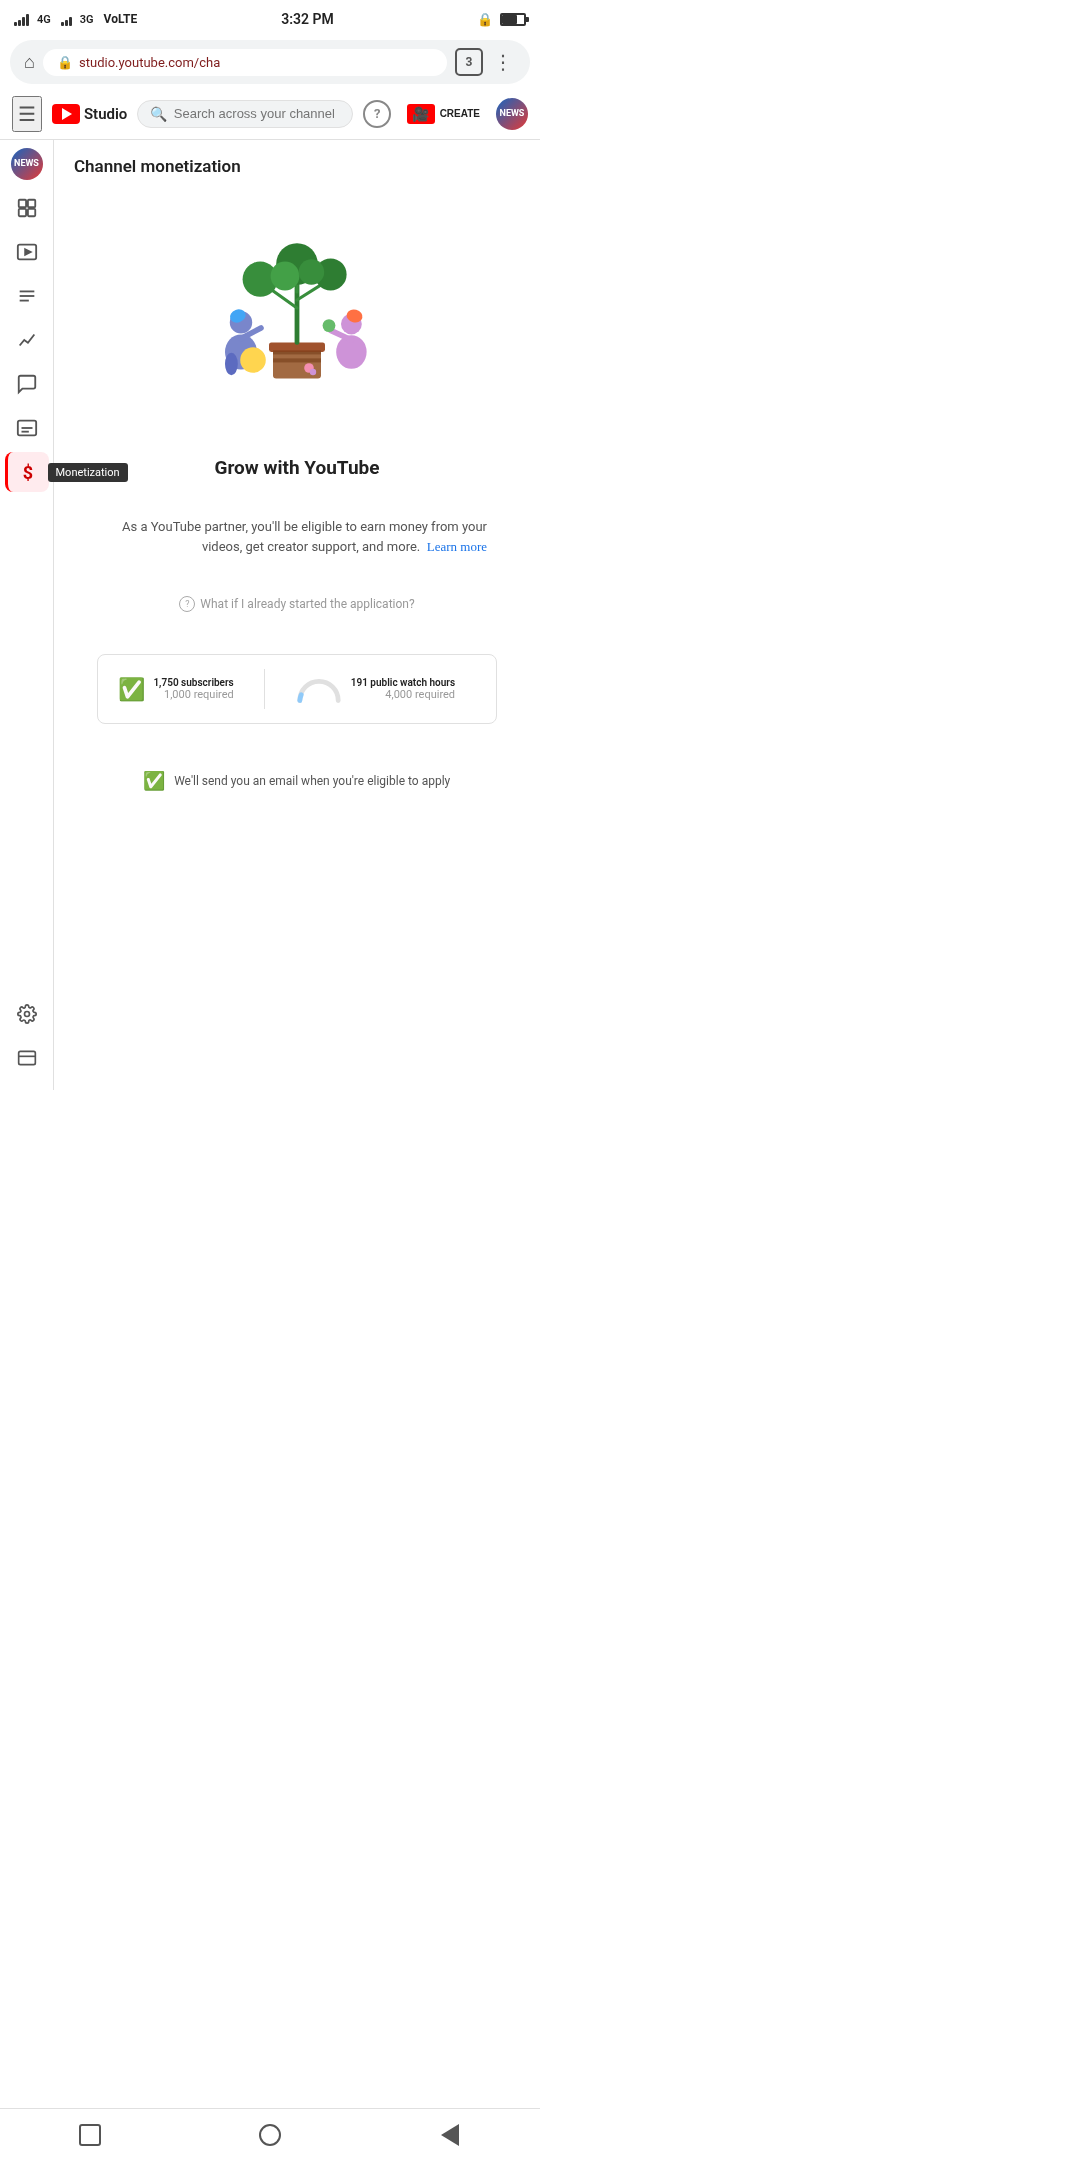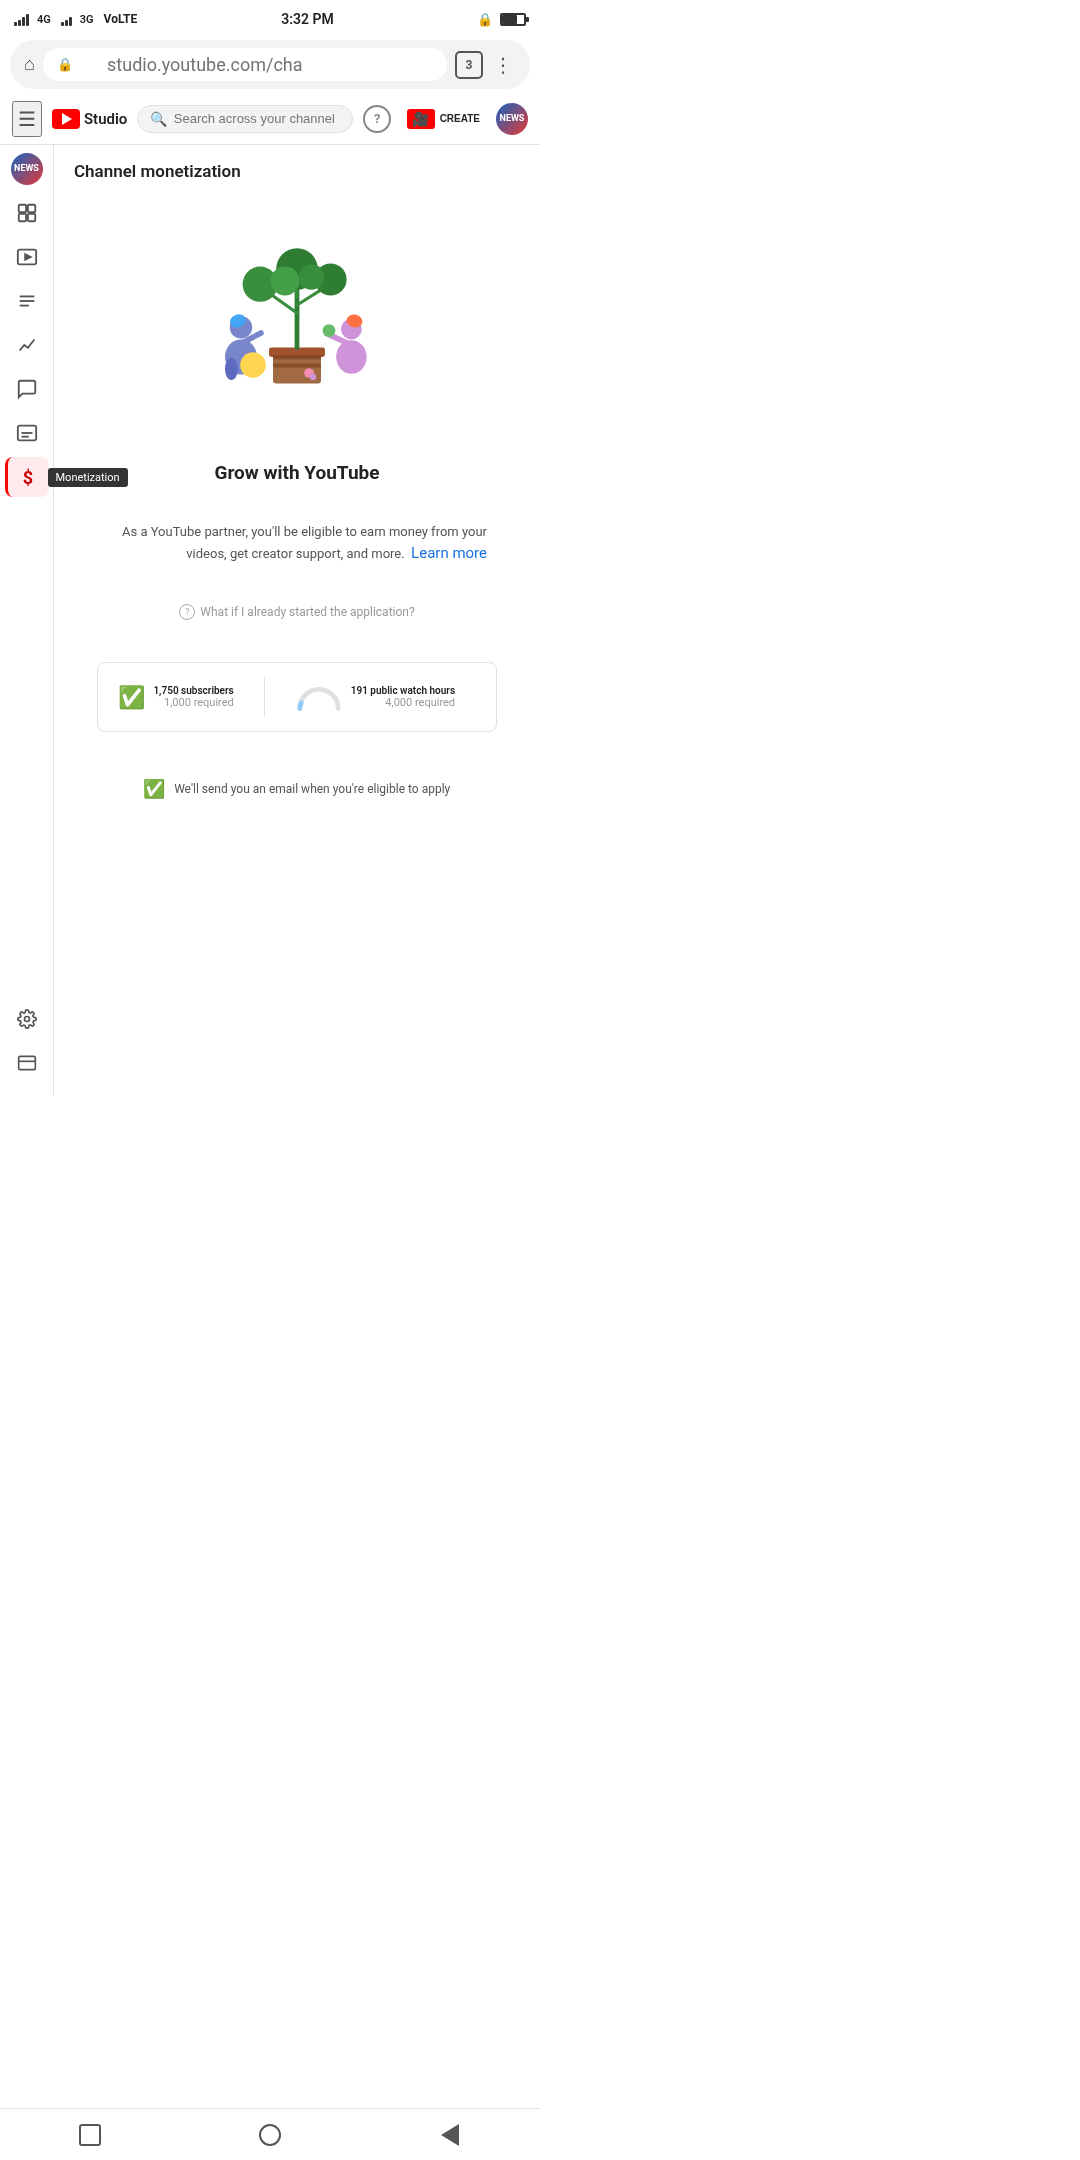--- a/index.html
+++ b/index.html
@@ -91,23 +91,22 @@
       padding: 6px 14px;
       gap: 6px;
       font-size: 15px;
       color: #222;
     }
     .browser-lock {
       font-size: 13px;
       color: #555;
     }
     .browser-url-text {
-      font-size: 18px;
-      color: #737373;
-      margin-left: 28px;
+      font-size: 13px;
+      color: #7f1d1d;
     }
     .browser-tabs-btn {
       width: 28px;
       height: 28px;
       border: 2px solid #555;
       border-radius: 5px;
       display: flex;
       align-items: center;
       justify-content: center;
       font-size: 12px;
@@ -349,21 +348,22 @@
     .grow-desc {
       font-size: 13px;
       color: #555;
       line-height: 1.5;
       margin-bottom: 12px;
       max-width: 380px;
     }
     .learn-more-link {
       color: #1a73e8;
       text-decoration: none;
-      font-size: 15px;
+      font-size: 13px;
+      font-family: Liberation Serif, serif;
     }
     .partner-desc {
       font-size: 12px;
       color: #777;
       line-height: 1.5;
       max-width: 380px;
       margin-bottom: 8px;
     }
     .monetization-link {
       color: #1a73e8;

